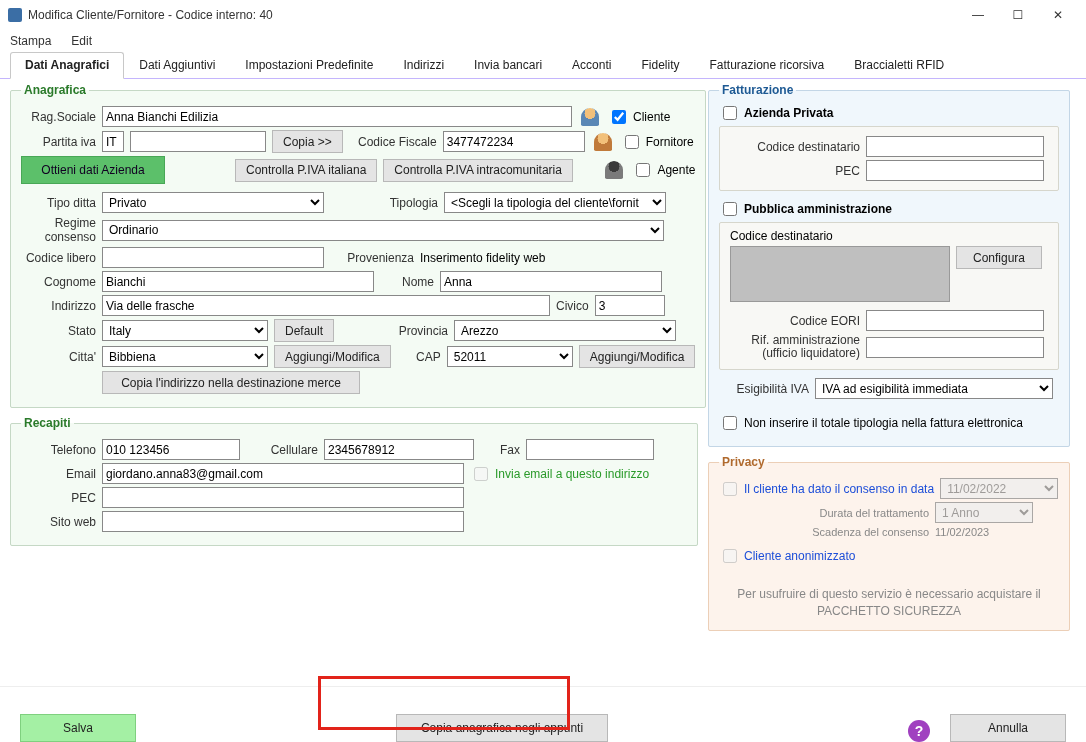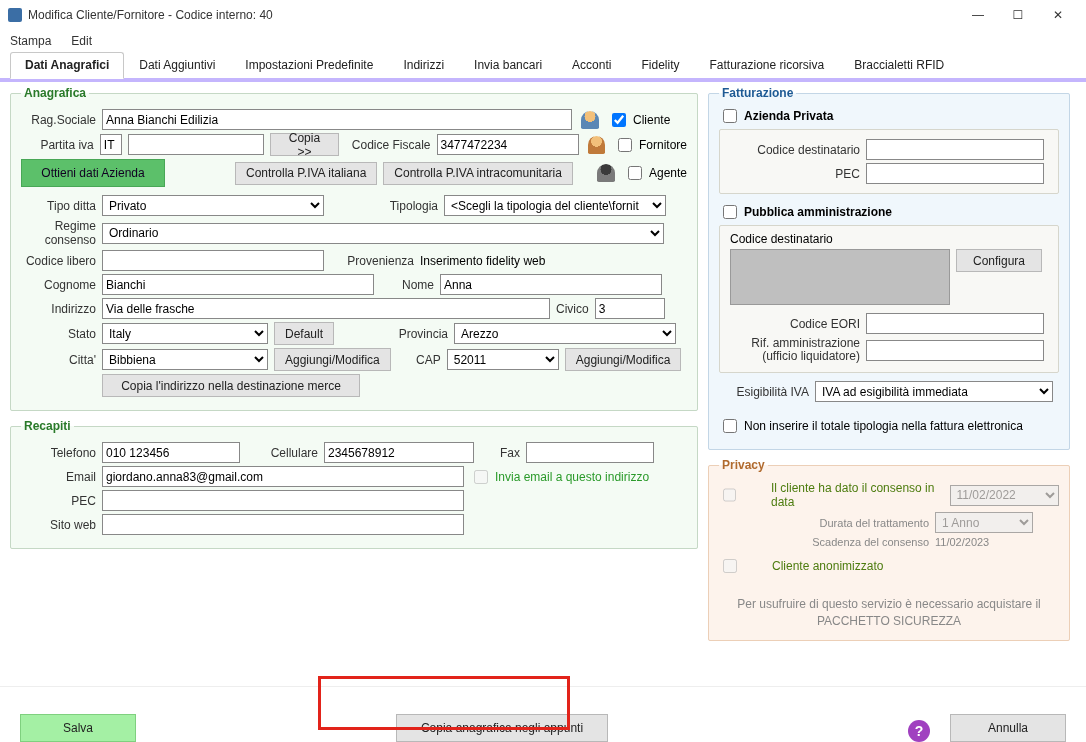--- a/index.html
+++ b/index.html
@@ -3,21 +3,21 @@
 <meta charset="utf-8">
 <style>
 * { box-sizing: border-box; font-family: "Segoe UI", Tahoma, sans-serif; font-size: 12px; }
 body { margin: 0; background: #fff; width: 1086px; height: 742px; overflow: hidden; position: relative; }
 .titlebar { height: 30px; display: flex; align-items: center; padding: 0 8px; background: #fff; }
 .titlebar .app-icon { width: 14px; height: 14px; background: #3b6ea5; border-radius: 2px; margin-right: 6px; display: inline-block; }
 .titlebar .title { flex: 1; color: #333; font-size: 12px; }
 .win-btn { width: 40px; height: 28px; display: flex; align-items: center; justify-content: center; color: #333; }
 .menubar { height: 22px; padding: 0 10px; display: flex; gap: 20px; align-items: center; color: #333; background: #fff; }
 .menubar span { cursor: default; }
-.tabs { display: flex; border-bottom: 4px solid #c4b5fd; padding-left: 10px; background: #fff; }
+.tabs { display: flex; border-bottom: 1px solid #c4b5fd; padding-left: 10px; background: #fff; }
 .tab { padding: 5px 14px 6px 14px; border: 1px solid transparent; border-bottom: none; cursor: default; color: #222; }
 .tab.active { border-color: #c8c8c8; background: #fff; border-bottom: 1px solid #fff; margin-bottom: -1px; font-weight: 700; border-radius: 3px 3px 0 0; }
 .content { display: flex; padding: 4px 16px 0 10px; gap: 10px; }
 .left-col { width: 688px; }
 .right-col { flex: 1; }
 fieldset { border: 1px solid #c5d8c5; border-radius: 2px; background: #f4fbf4; padding: 6px 10px 10px 10px; margin: 0 0 8px 0; }
 fieldset.blue { background: #f0f7fc; border-color: #c3d6e6; }
 fieldset.grey { background: #f8f8f5; border-color: #d6d6cc; }
 fieldset.orange { background: #fdf3ec; border-color: #eccfb7; }
 legend { color: #2a7a2a; font-weight: 700; padding: 0 3px; }
@@ -36,21 +36,21 @@
 .chk { display: flex; align-items: center; gap: 4px; }
 .chk input { width: 14px; height: 14px; }
 .person-icon { width: 18px; height: 18px; display: inline-block; border-radius: 50% 50% 10% 10%; margin: 0 3px; }
 .p1 { background: radial-gradient(circle at 50% 30%, #f2c07a 35%, #5a87b5 36%); }
 .p2 { background: radial-gradient(circle at 50% 30%, #f2c07a 35%, #c07a3a 36%); }
 .p3 { background: radial-gradient(circle at 50% 30%, #3a3a3a 35%, #7a7a7a 36%); }
 .textarea-dis { background: #bfbfbf; border: 1px solid #999; height: 56px; width: 220px; }
 .footer { position: absolute; bottom: 0; left: 0; right: 0; height: 56px; display: flex; align-items: flex-end; padding: 0 20px; background: #fff; border-top: 1px solid #eee; }
 .highlight-box { position: absolute; border: 3px solid #e2231a; pointer-events: none; }
 .help-icon { width: 22px; height: 22px; border-radius: 50%; background: #a040c0; color: #fff; display: flex; align-items: center; justify-content: center; font-weight: 700; font-size: 14px; }
-.orange-link { color: #4d7c0f; margin-left: 28px; }
+.orange-link { color: #1d4ed8; }
 .green-link { color: #2a9a2a; }
 .small-grey { color: #888; font-size: 11px; }
 </style>
 </head>
 <body>
 
 <div class="titlebar">
   <span class="app-icon"></span>
   <span class="title">Modifica Cliente/Fornitore - Codice interno: 40</span>
   <div class="win-btn">—</div>
@@ -157,21 +157,21 @@
         <button class="btn">Default</button>
         <span class="lbl" style="width:108px">Provincia</span>
         <select style="width:222px"><option>Arezzo</option></select>
       </div>
 
       <div class="row">
         <span class="lbl lbl-80">Citta'</span>
         <select style="width:166px"><option>Bibbiena</option></select>
         <button class="btn">Aggiungi/Modifica</button>
         <span class="lbl" style="width:44px">CAP</span>
-        <select style="width:112px"><option>52011</option></select>
+        <select style="width:126px"><option>52011</option></select>
         <button class="btn">Aggiungi/Modifica</button>
       </div>
 
       <div class="row">
         <span class="lbl lbl-80"></span>
         <button class="btn" style="width:258px">Copia l'indirizzo nella destinazione merce</button>
       </div>
     </fieldset>
 
     <fieldset>

